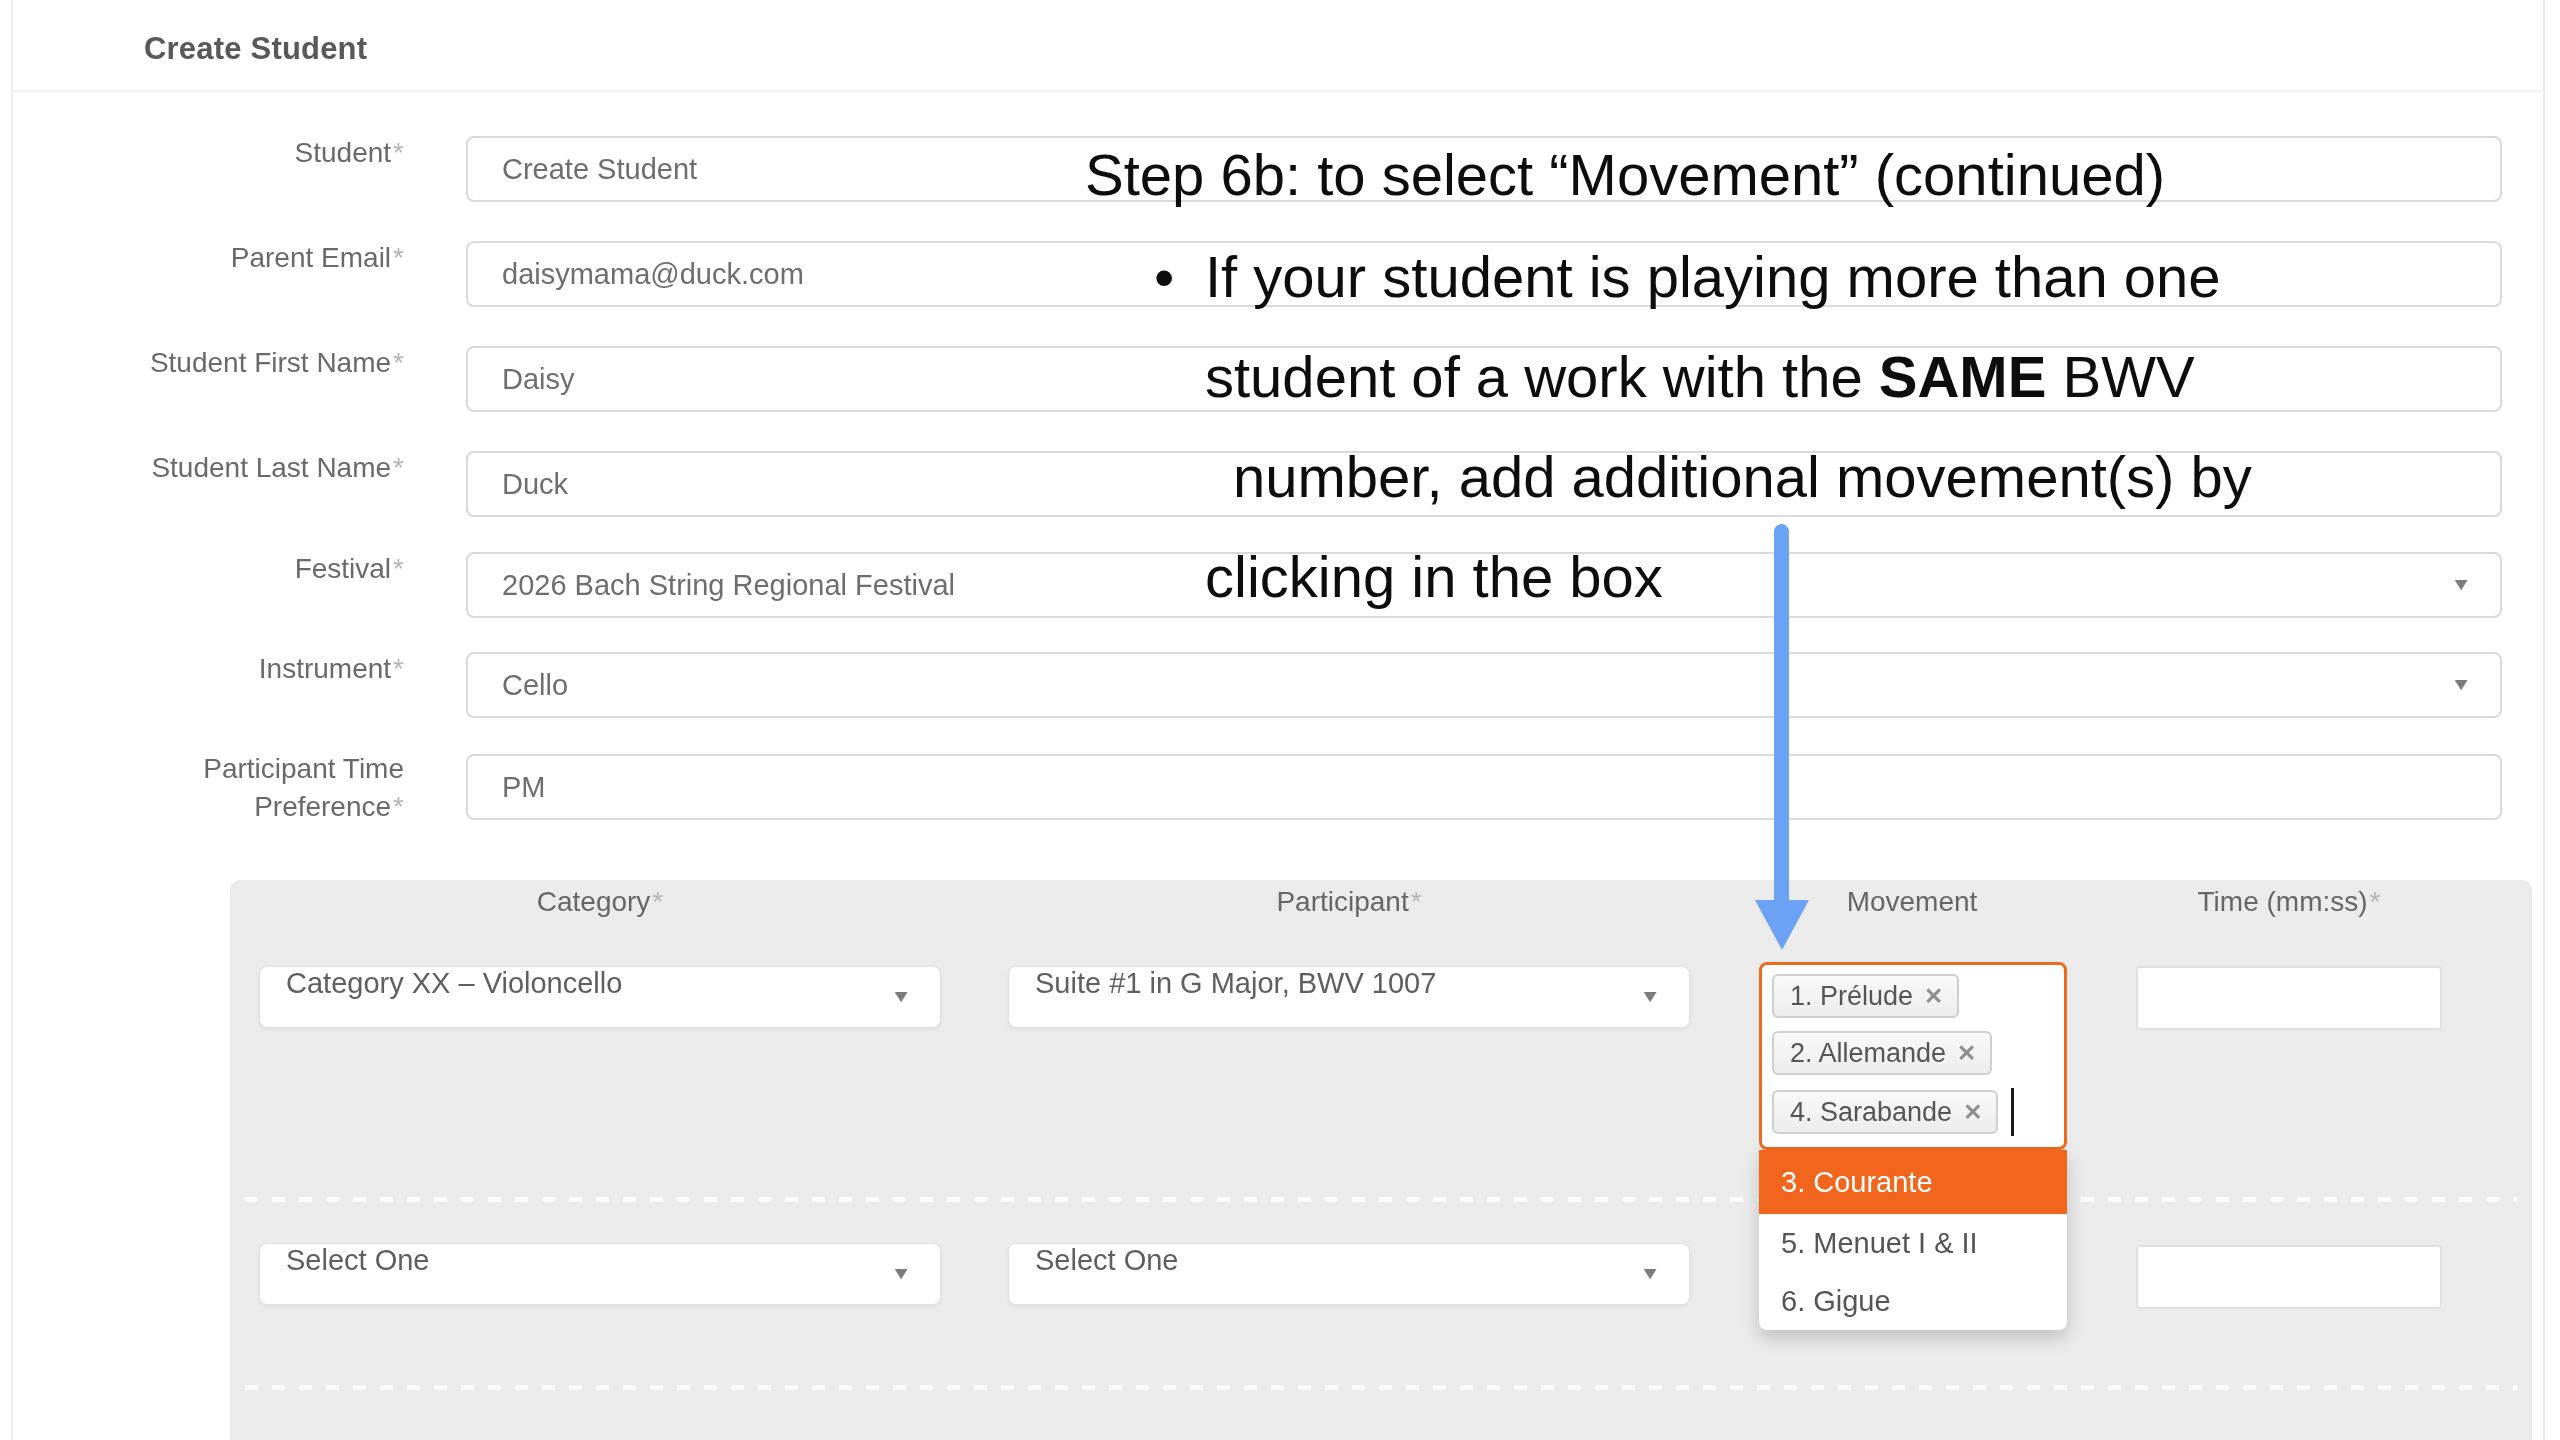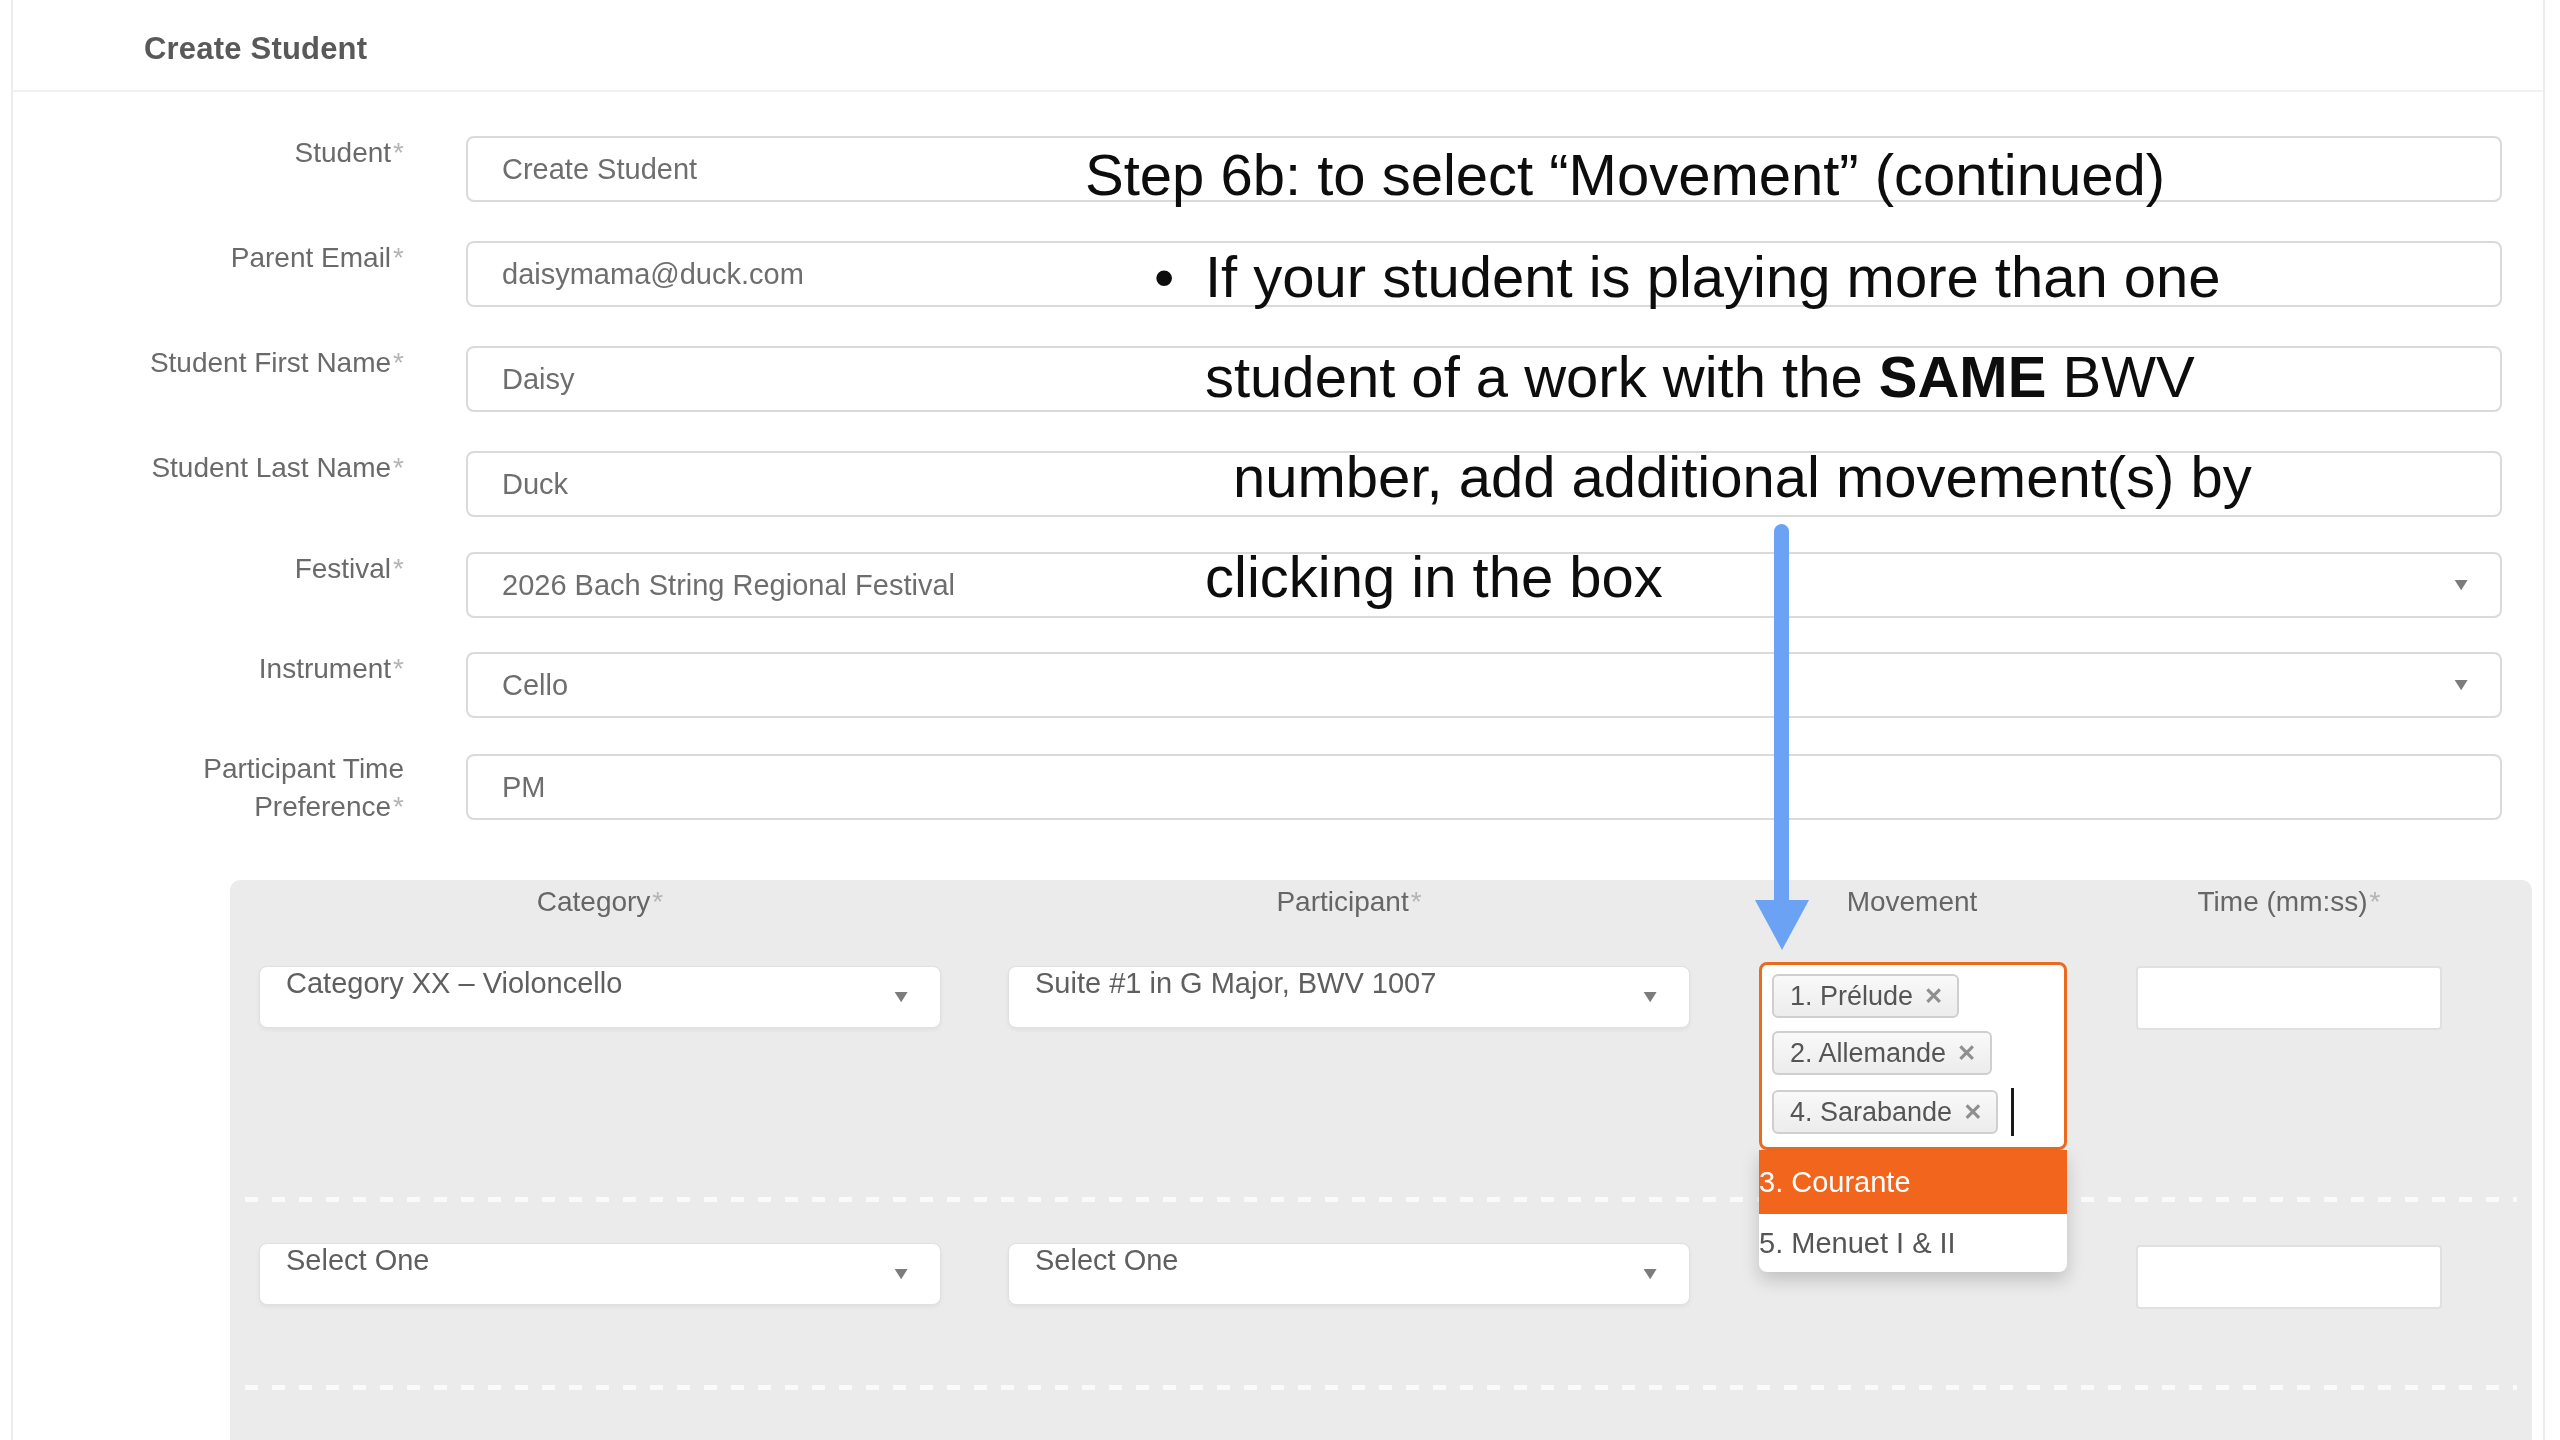--- a/index.html
+++ b/index.html
@@ -46,21 +46,21 @@
   .tag { display:inline-flex; align-items:center; gap:11px;
          background:linear-gradient(#f9f9f9,#ececec); border:2px solid #cfcfcf;
          border-radius:6px; padding:0 14px 0 16px; height:44px; box-sizing:border-box;
          font-size:27px; color:#555; white-space:nowrap; }
   .tag-x { color:#8f8f8f; font-weight:bold; font-size:23px; line-height:1; }
   .tcursor { display:inline-block; width:3px; height:48px; background:#1a1a1a; margin-left:13px; }
   
   .dd { position:absolute; left:1759px; top:1150px; width:308px; background:#fff;
         border-radius:0 0 8px 8px; box-shadow:0 8px 18px rgba(0,0,0,0.18);
         overflow:hidden; z-index:30; }
-  .dd-item { height:58px; display:flex; align-items:center; 
+  .dd-item { height:58px; display:flex; align-items:center; padding-left:22px;
              font-size:29px; color:#555; }
   .dd-item.hl { height:64px; background:#f2651c; color:#fff; }
   
   .ann { position:absolute; z-index:50; color:#0d0d0d; font-size:58px; white-space:nowrap; }
   .ann b { font-weight:700; }
   .arrow-shaft { position:absolute; left:1774px; top:524px; width:15px; height:384px;
                  background:#6ca2f3; border-radius:8px 8px 0 0; z-index:50; }
   .arrow-head { position:absolute; left:1755px; top:900px; width:0; height:0; z-index:50;
                 border-left:27px solid transparent; border-right:27px solid transparent;
                 border-top:50px solid #6ca2f3; }
@@ -137,20 +137,21 @@
         <span>4. Sarabande</span>
         <span class="tag-x">✕</span>
       </span>
     <span class="tcursor"></span>
   </div>
 </div>
 
 <div class="dd">
   <div class="dd-item hl">3. Courante</div>
   <div class="dd-item">5. Menuet I &amp; II</div>
+  <div class="dd-item">6. Gigue</div>
 </div>
 
 <div class="rtime" style="top:966px"><span></span></div>
 
 <div class="dash" style="top:1197px"></div>
 <div class="dash" style="top:1385px"></div>
 
 <div class="rsel" style="left:259px; top:1243px">
     <span>Select One</span>
     <span class="caret">▼</span>

